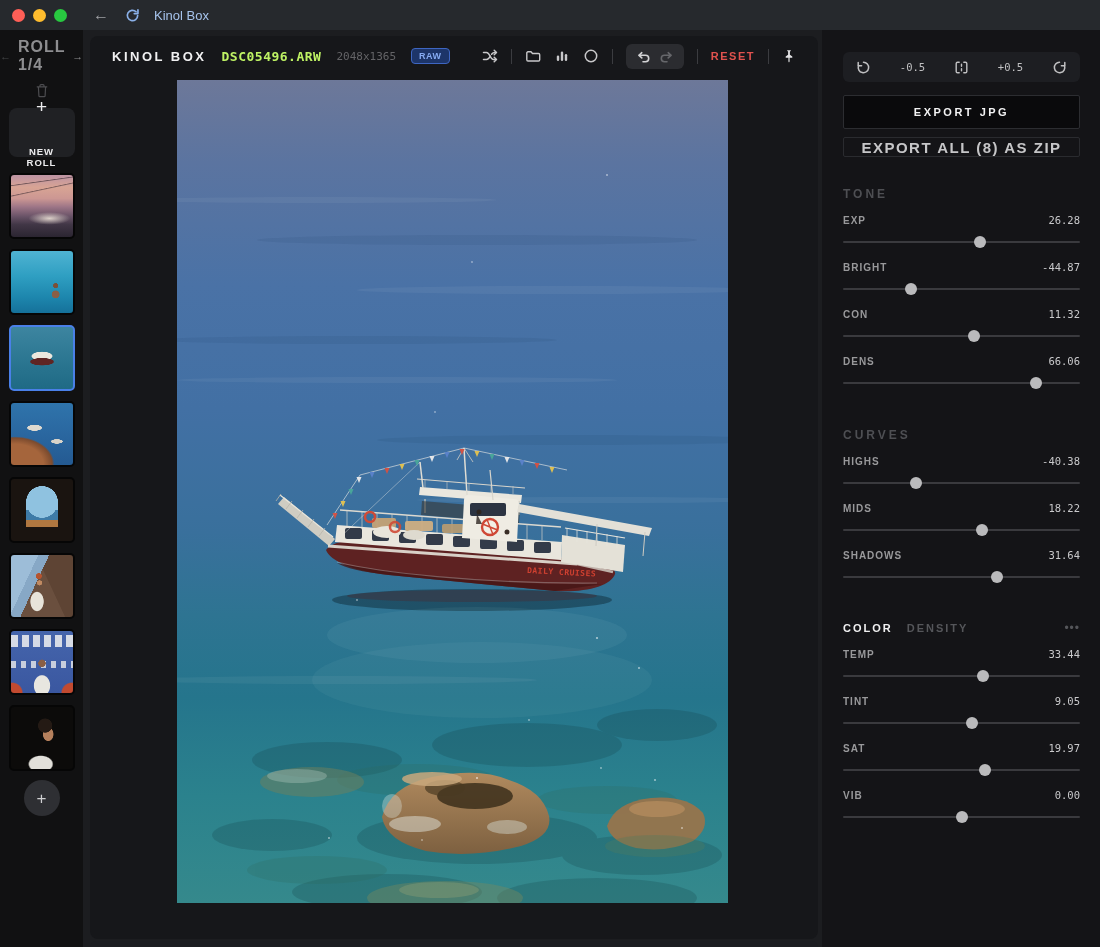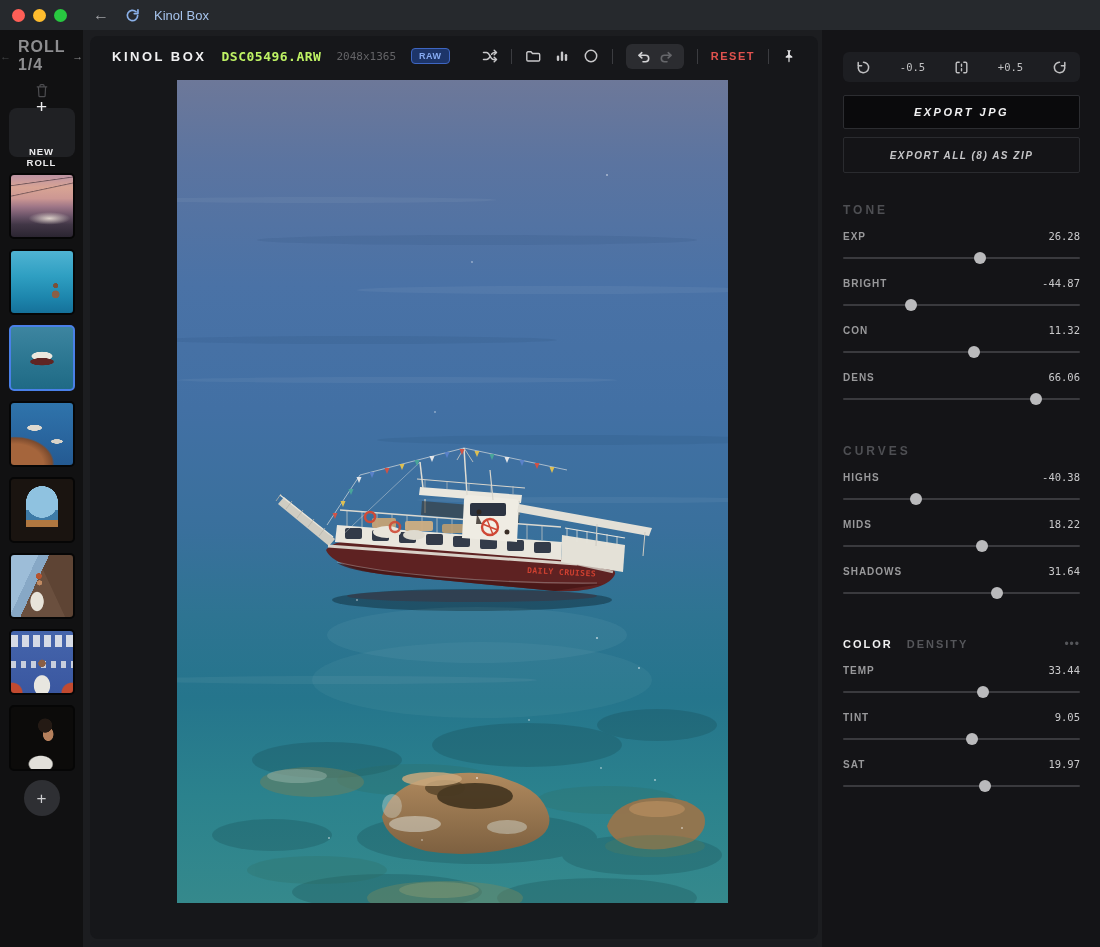--- a/index.html
+++ b/index.html
@@ -97,25 +97,25 @@
   .reset-btn{color:#e0524e;font-size:11px;font-weight:bold;letter-spacing:1.5px;background:none;border:none;cursor:pointer;padding:0;}
   .photo{position:absolute;left:87px;top:44px;width:551px;height:823px;cursor:default;}
   .next-card{position:absolute;left:90px;top:941px;width:728px;height:6px;background:#1b1c20;border-radius:8px 8px 0 0;}
 
   
   .right-panel{position:absolute;left:822px;top:30px;width:278px;bottom:0;background:#141417;
                padding:22px 20px 0 21px;}
   .rot-row{height:30px;background:#1d1e22;border-radius:6px;display:flex;align-items:center;
            justify-content:space-between;padding:0 13px;margin-bottom:13px;}
   .rot-step{color:#c0c0c2;font-size:10.5px;font-family:"DejaVu Sans Mono",monospace;cursor:pointer;background:none;border:none;}
-  .btn{display:block;width:100%;border-radius:2px;cursor:pointer;font-family:inherit;font-style:italic;}
+  .btn{display:block;width:100%;border-radius:2px;cursor:pointer;font-family:inherit;}
   .btn-primary{height:34px;background:#0a0a0c;border:1px solid #2c2d31;color:#f2f2f3;
                font-size:11px;font-weight:bold;letter-spacing:2.5px;margin-bottom:8px;}
-  .btn-secondary{height:36px;background:transparent;border:1px solid #2a2b2f;color:#c6c6c8;
-               font-size:10px;font-weight:bold;letter-spacing:1.5px;margin-bottom:30px;}
+  .btn-secondary{height:20px;background:transparent;border:1px solid #2a2b2f;color:#c6c6c8;
+               font-size:15px;font-weight:bold;letter-spacing:1.5px;margin-bottom:30px;}
   .psection{margin-bottom:44px;}
   .ptitle{font-size:12px;font-weight:bold;letter-spacing:3px;color:#4e4f53;margin-bottom:13px;}
   .srow{margin-bottom:18px;}
   .srow-head{display:flex;justify-content:space-between;align-items:center;}
   .slabel{font-size:10px;font-weight:bold;letter-spacing:1px;color:#99999b;}
   .svalue{font-family:"DejaVu Sans Mono",monospace;font-size:10.5px;color:#c9c9cb;}
   .strack{position:relative;height:2px;background:#3a3a3e;border-radius:1px;margin-top:15px;cursor:pointer;}
   .sthumb{position:absolute;top:-5px;width:12px;height:12px;border-radius:50%;background:#bababc;cursor:grab;}
   .tabs-row{display:flex;align-items:center;gap:14px;margin-bottom:14px;}
   .tab{font-size:11px;font-weight:bold;letter-spacing:2px;color:#55565a;cursor:pointer;background:none;border:none;padding:0;}
@@ -539,17 +539,26 @@
           </div>
           <div class="srow">
             <div class="srow-head">
               <span class="slabel">SAT</span>
               <span class="svalue">19.97</span>
             </div>
             <div class="strack">
               <div class="sthumb" style="left: calc(59.9% - 6px);"></div>
             </div>
           </div>
+          <div class="srow">
+            <div class="srow-head">
+              <span class="slabel">VIB</span>
+              <span class="svalue">0.00</span>
+            </div>
+            <div class="strack">
+              <div class="sthumb" style="left: calc(50.3% - 6px);"></div>
+            </div>
+          </div>
         </div>
     </div>
   </div>
 
 </div>
 
 </body></html>

